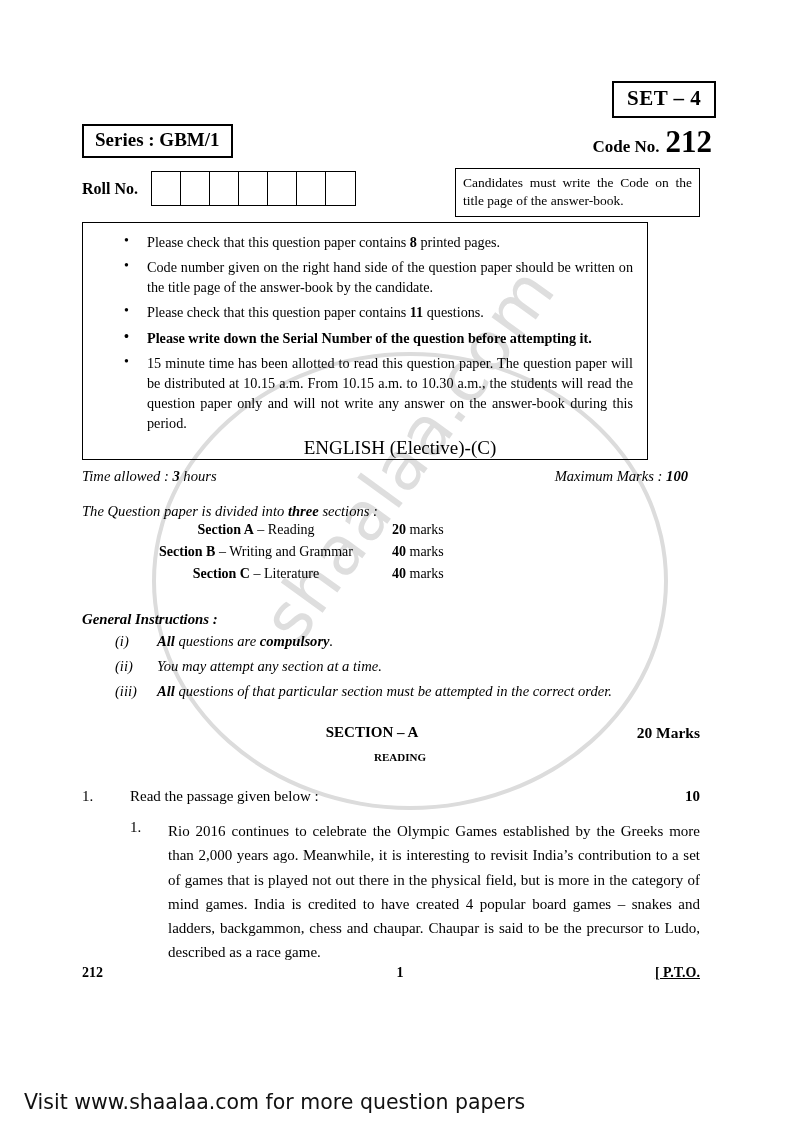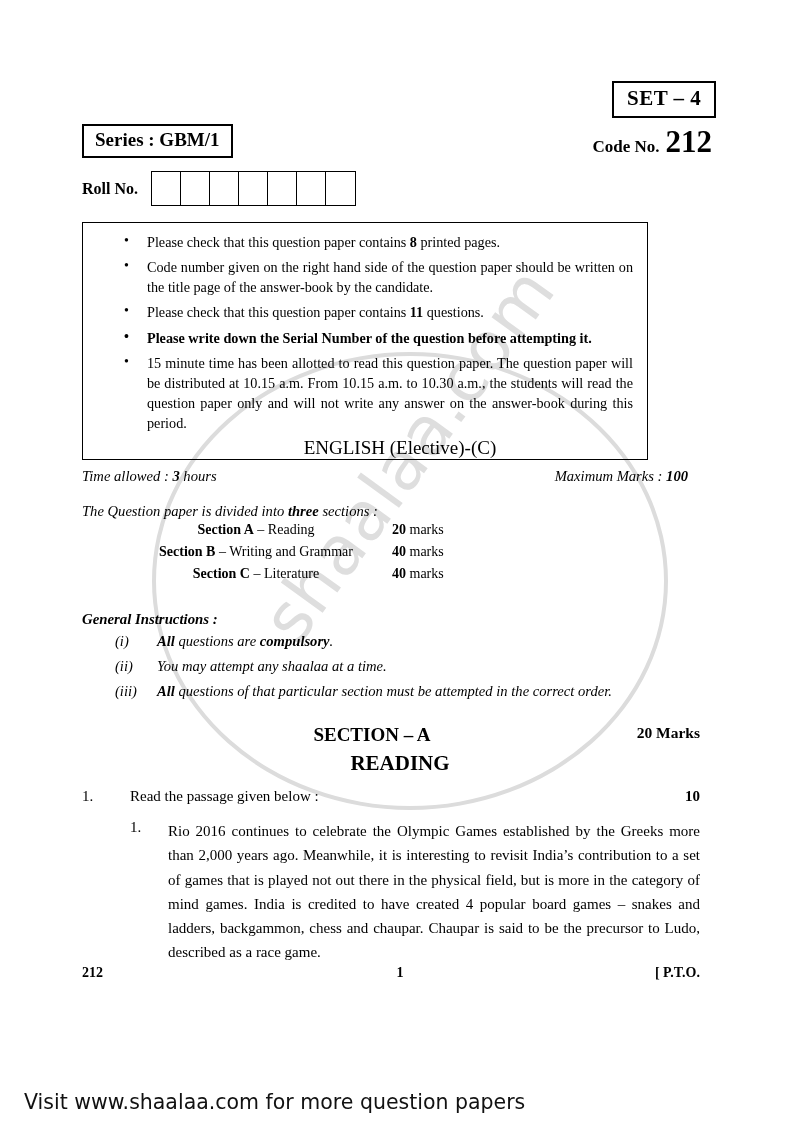--- a/index.html
+++ b/index.html
@@ -225,35 +225,35 @@
     margin-bottom: 8px;
   }
   .gi-num { width: 42px; }
   .gi-text { flex: 1; }
 
   
   #section-a-header {
     left: 0; top: 724px;
     width: 744px;
     text-align: center;
-    font-size: 19px;
+    font-size: 15px;
     font-weight: bold;
   }
   #section-a-marks {
     left: 440px; top: 724px;
     width: 260px;
     text-align: right;
     font-size: 15.5px;
     font-weight: bold;
   }
   #reading-header {
     left: 0; top: 751px;
     width: 800px;
     text-align: center;
-    font-size: 21px;
+    font-size: 11px;
     font-weight: bold;
   }
 
   
   #q1-num {
     left: 82px; top: 788px;
     font-size: 15px;
   }
   #q1-text {
     left: 130px; top: 788px;
@@ -292,20 +292,21 @@
     text-align: center;
     font-size: 14px;
     font-weight: bold;
   }
   #footer-pto {
     left: 560px; top: 965px;
     width: 140px;
     text-align: right;
     font-size: 14px;
     font-weight: bold;
+    text-decoration: underline;
   }
 
   
   #site-banner {
     position: absolute;
     left: 24px;
     top: 1090px;
     font-family: "DejaVu Sans", sans-serif;
     font-size: 20.5px;
     color: #111111;
@@ -336,20 +337,21 @@
         <span class="roll-cell"></span>
         <span class="roll-cell"></span>
         <span class="roll-cell"></span>
         <span class="roll-cell"></span>
         <span class="roll-cell"></span>
         <span class="roll-cell"></span>
         <span class="roll-cell"></span>
       </span>
   </div>
 
+  <div class="abs" id="candidates-box">Candidates must write the Code on the title page of the answer-book.</div>
 
   <div class="abs" id="instructions-box">
     <ul id="instructions-list">
         <li>Please check that this question paper contains <b>8</b> printed pages.</li>
         <li>Code number given on the right hand side of the question paper should be written on the title page of the answer-book by the candidate.</li>
         <li>Please check that this question paper contains <b>11</b> questions.</li>
         <li class="bold">Please write down the Serial Number of the question before attempting it.</li>
         <li>15 minute time has been allotted to read this question paper. The question paper will be distributed at 10.15 a.m. From 10.15 a.m. to 10.30 a.m., the students will read the question paper only and will not write any answer on the answer-book during this period.</li>
       </ul>
   </div>
@@ -383,21 +385,21 @@
     </div>
 
   <div class="abs" id="general-instructions-title">General Instructions :</div>
   <div class="abs" id="general-instructions-list">
       <div class="gi-row">
         <div class="gi-num">(i)</div>
         <div class="gi-text"><b>All</b> questions are <b>compulsory</b>.</div>
       </div>
       <div class="gi-row">
         <div class="gi-num">(ii)</div>
-        <div class="gi-text">You may attempt any shaalaa at a time.</div>
+        <div class="gi-text">You may attempt any section at a time.</div>
       </div>
       <div class="gi-row">
         <div class="gi-num">(iii)</div>
         <div class="gi-text"><b>All</b> questions of that particular section must be attempted in the correct order.</div>
       </div>
     </div>
 
   <div class="abs" id="section-a-header">SECTION – A</div>
   <div class="abs" id="section-a-marks">20 Marks</div>
   <div class="abs" id="reading-header">READING</div>

